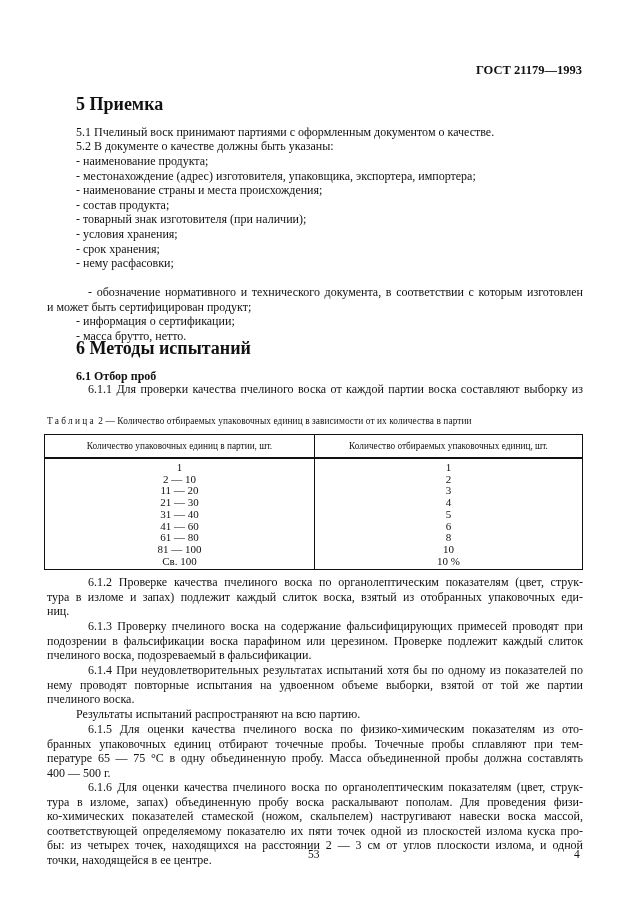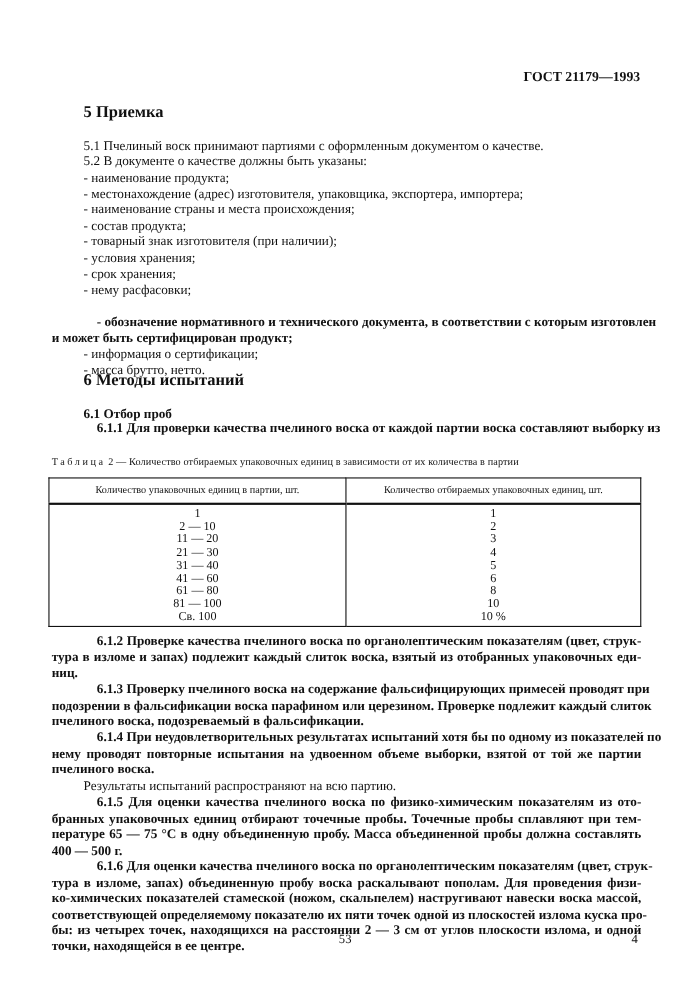--- a/index.html
+++ b/index.html
@@ -5,24 +5,24 @@
     html, body { margin: 0; padding: 0; background: #ffffff; }
     body {
       width: 630px; height: 914px; position: relative; overflow: hidden;
       font-family: "Liberation Serif", "DejaVu Serif", serif;
       color: #111111;
     }
     .abs { position: absolute; }
     .header-code {
       top: 63px; right: 48px; font-weight: bold; font-size: 12.5px;
     }
-    .h1 { font-weight: bold; font-size: 15px; }
+    .h1 { font-weight: bold; font-size: 18px; }
     .p { font-size: 12px; line-height: 14.6px; }
     .para { position: absolute; left: 47px; width: 536px; font-size: 12px; line-height: 14.6px; }
-    .para .l { display: block; text-align: justify; text-align-last: justify; white-space: nowrap; height: 14.6px; font-weight: bold; }
+    .para .l { display: block; text-align: justify; text-align-last: justify; white-space: nowrap; height: 14.6px; }
     .para .l.last { text-align-last: left; }
     .para .l.ind { padding-left: 41px; }
     .caption {
       top: 416px; left: 47px; font-size: 9.3px; white-space: nowrap; letter-spacing: 0.1px;
     }
     .spaced { letter-spacing: 2.3px; }
     table.t2 {
       position: absolute; top: 434px; left: 44px; width: 539px;
       border-collapse: collapse; font-size: 9.3px;
     }

